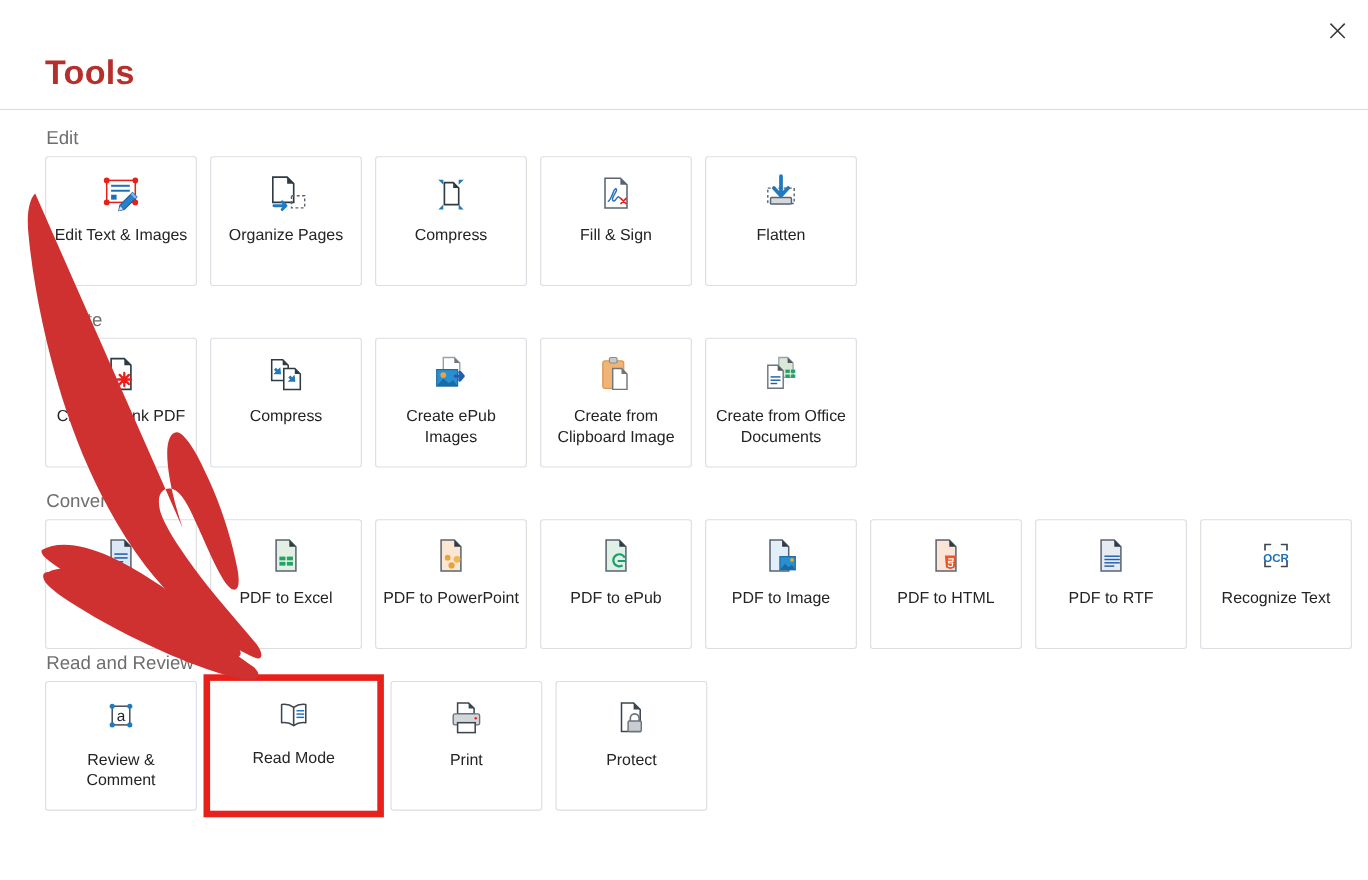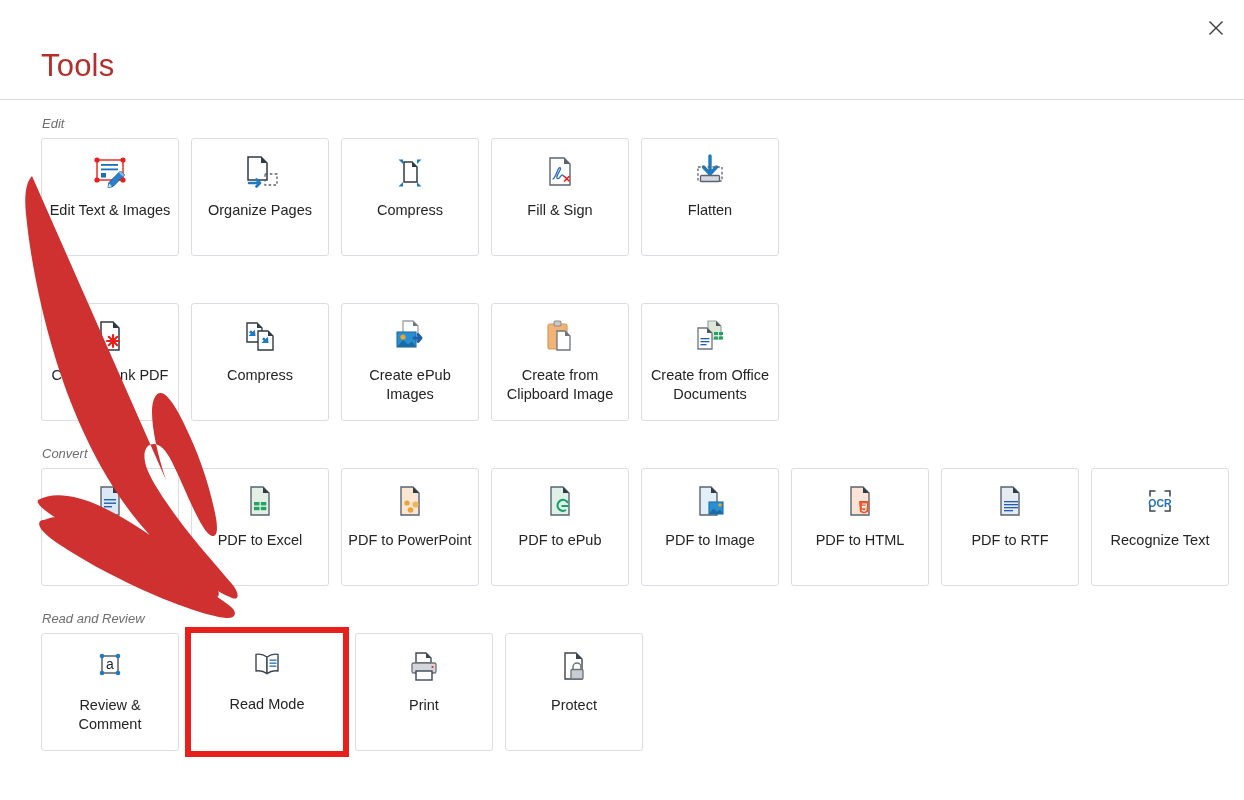--- a/index.html
+++ b/index.html
@@ -15,31 +15,31 @@
   .close-btn{
     position:absolute;top:12px;right:12px;width:32px;height:32px;
     display:flex;align-items:center;justify-content:center;
     cursor:pointer;color:#3a3a3a;
   }
   .close-btn svg{display:block;}
 
   
   .page-title{
     position:absolute;left:41px;top:50px;
-    font-size:31px;font-weight:400;color:#b5302c;
+    font-size:31px;font-weight:700;color:#b5302c;
     letter-spacing:.2px;line-height:1;
   }
   .title-rule{
     position:absolute;left:0;right:0;top:99px;height:1px;background:#dcdcdc;
   }
 
   
   .section{position:absolute;left:41px;}
   .section-label{
-    font-size:13px;color:#6e6e6e;margin:0 0 8px 1px;line-height:1;font-style:italic;
+    font-size:17px;color:#6e6e6e;margin:0 0 8px 1px;line-height:1;
   }
   .tiles{display:flex;flex-wrap:nowrap;gap:12px;}
 
   .tile{
     width:138px;height:118px;
     border:1px solid #dcdde3;border-radius:3px;background:#fff;
     box-sizing:border-box;
     display:flex;flex-direction:column;align-items:center;
     padding-top:14px;cursor:pointer;position:relative;
   }
@@ -351,21 +351,21 @@
             </g>
             <text x="21" y="23.5" text-anchor="middle" font-family="'Liberation Sans',sans-serif" font-size="10.5" font-weight="bold" fill="#1f6fb8">OCR</text>
           </svg>
         </span>
         <span class="label">Recognize Text</span>
       </div>
 
     </div>
   </div>
 
-  <div class="section" style="top:612px">
+  <div class="section" style="top:594px">
     <div class="section-label">Read and Review</div>
     <div class="tiles">
 
       <div class="tile">
         <span class="ico">
           <svg width="42" height="40" viewBox="0 0 42 40">
             <rect x="13" y="8" width="16" height="17" fill="none" stroke="#3c4650" stroke-width="1.3"></rect>
             <text x="21" y="21" text-anchor="middle" font-family="'Liberation Sans',sans-serif" font-size="14" fill="#1c222a">a</text>
             <g fill="#1f7ac0">
               <circle cx="13" cy="8" r="2.3"></circle>

